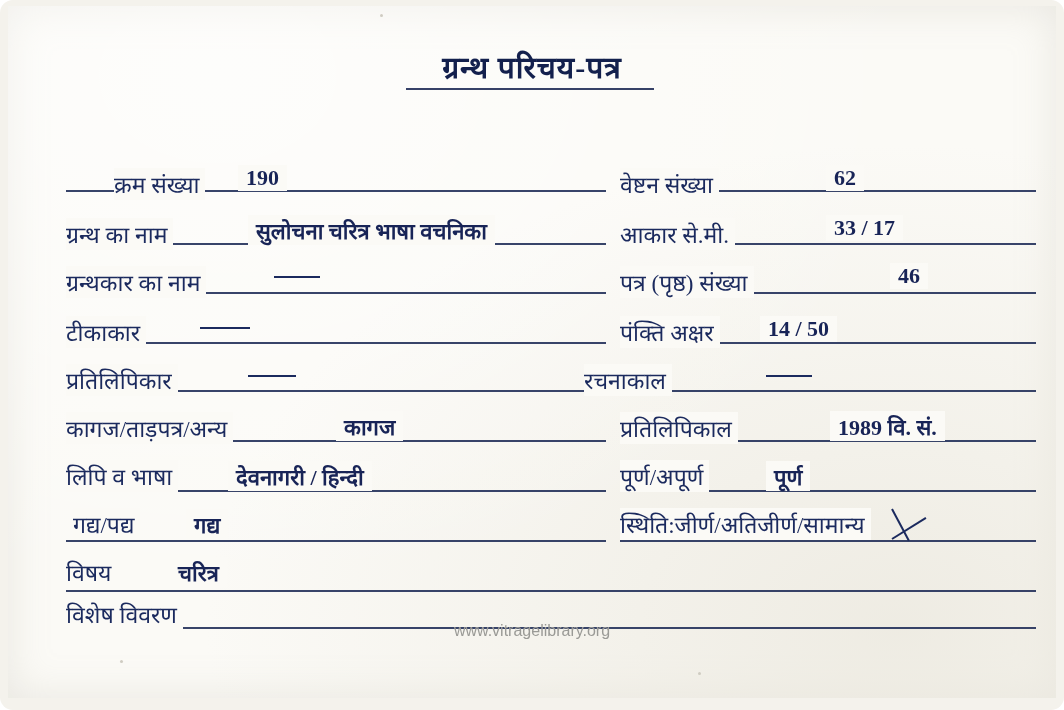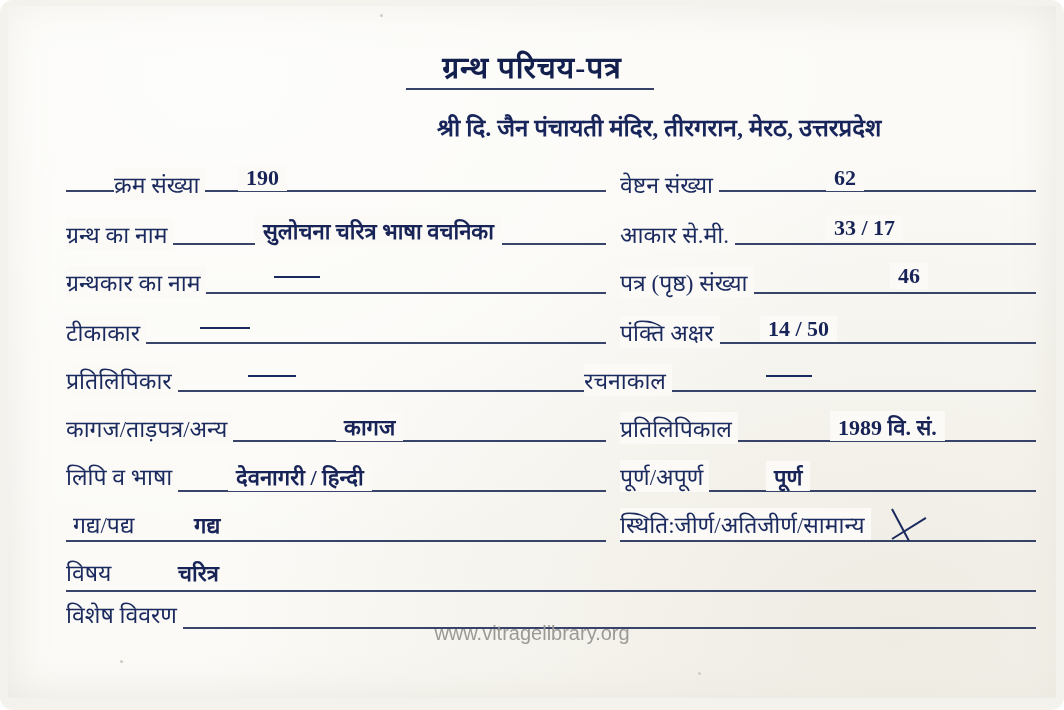--- a/index.html
+++ b/index.html
@@ -124,21 +124,21 @@
     transform: rotate(-32deg);
     transform-origin: left center;
   }
 
   .watermark {
     position: absolute;
     left: 0;
     top: 622px;
     width: 100%;
     text-align: center;
-    font-size: 20px;
+    font-size: 16px;
     color: #9a9a96;
     font-family: "Liberation Sans", sans-serif;
   }
   .speck {
     position: absolute;
     width: 3px; height: 3px;
     background: #cfccc2;
     border-radius: 50%;
   }
 </style>
@@ -148,33 +148,32 @@
 <div id="sheet">
   <div class="paper"></div>
 
   <div class="speck" style="left:380px; top:14px;"></div>
   <div class="speck" style="left:698px; top:672px;"></div>
   <div class="speck" style="left:120px; top:660px;"></div>
 
   <div class="title">ग्रन्थ परिचय-पत्र</div>
   <div class="title-underline"></div>
 
-  <div class="hdr-value">श्री दि. जैन पंचायती मंदिर, तीरगरान, मेरठ, उत्तरप्रदेश</div>
 
   <div class="rule left" style="top:190px;"></div>
   <div class="rule right" style="top:190px;"></div>
   <div class="lbl" style="left:70px;  top:168px;margin-left:44px;">क्रम संख्या</div>
   <div class="val hand" style="left:238px; top:165px;">190</div>
   <div class="lbl" style="left:620px; top:168px;">वेष्टन संख्या</div>
   <div class="val hand" style="left:826px; top:165px;">62</div>
 
   <div class="rule left" style="top:243px;"></div>
   <div class="rule right" style="top:243px;"></div>
   <div class="lbl" style="left:66px;  top:218px;">ग्रन्थ का नाम</div>
-  <div class="val hand" style="left:255px; top:215px;">सुलोचना चरित्र भाषा वचनिका</div>
+  <div class="val hand" style="left:248px; top:215px;">सुलोचना चरित्र भाषा वचनिका</div>
   <div class="lbl" style="left:620px; top:218px;">आकार से.मी.</div>
   <div class="val hand" style="left:826px; top:215px;">33 / 17</div>
 
   <div class="rule left" style="top:292px;"></div>
   <div class="rule right" style="top:292px;"></div>
   <div class="lbl" style="left:66px;  top:266px;">ग्रन्थकार का नाम</div>
   <div class="dash" style="left:274px; top:276px; width:46px;"></div>
   <div class="lbl" style="left:620px; top:266px;">पत्र (पृष्ठ) संख्या</div>
   <div class="val hand" style="left:890px; top:263px;">46</div>
 

